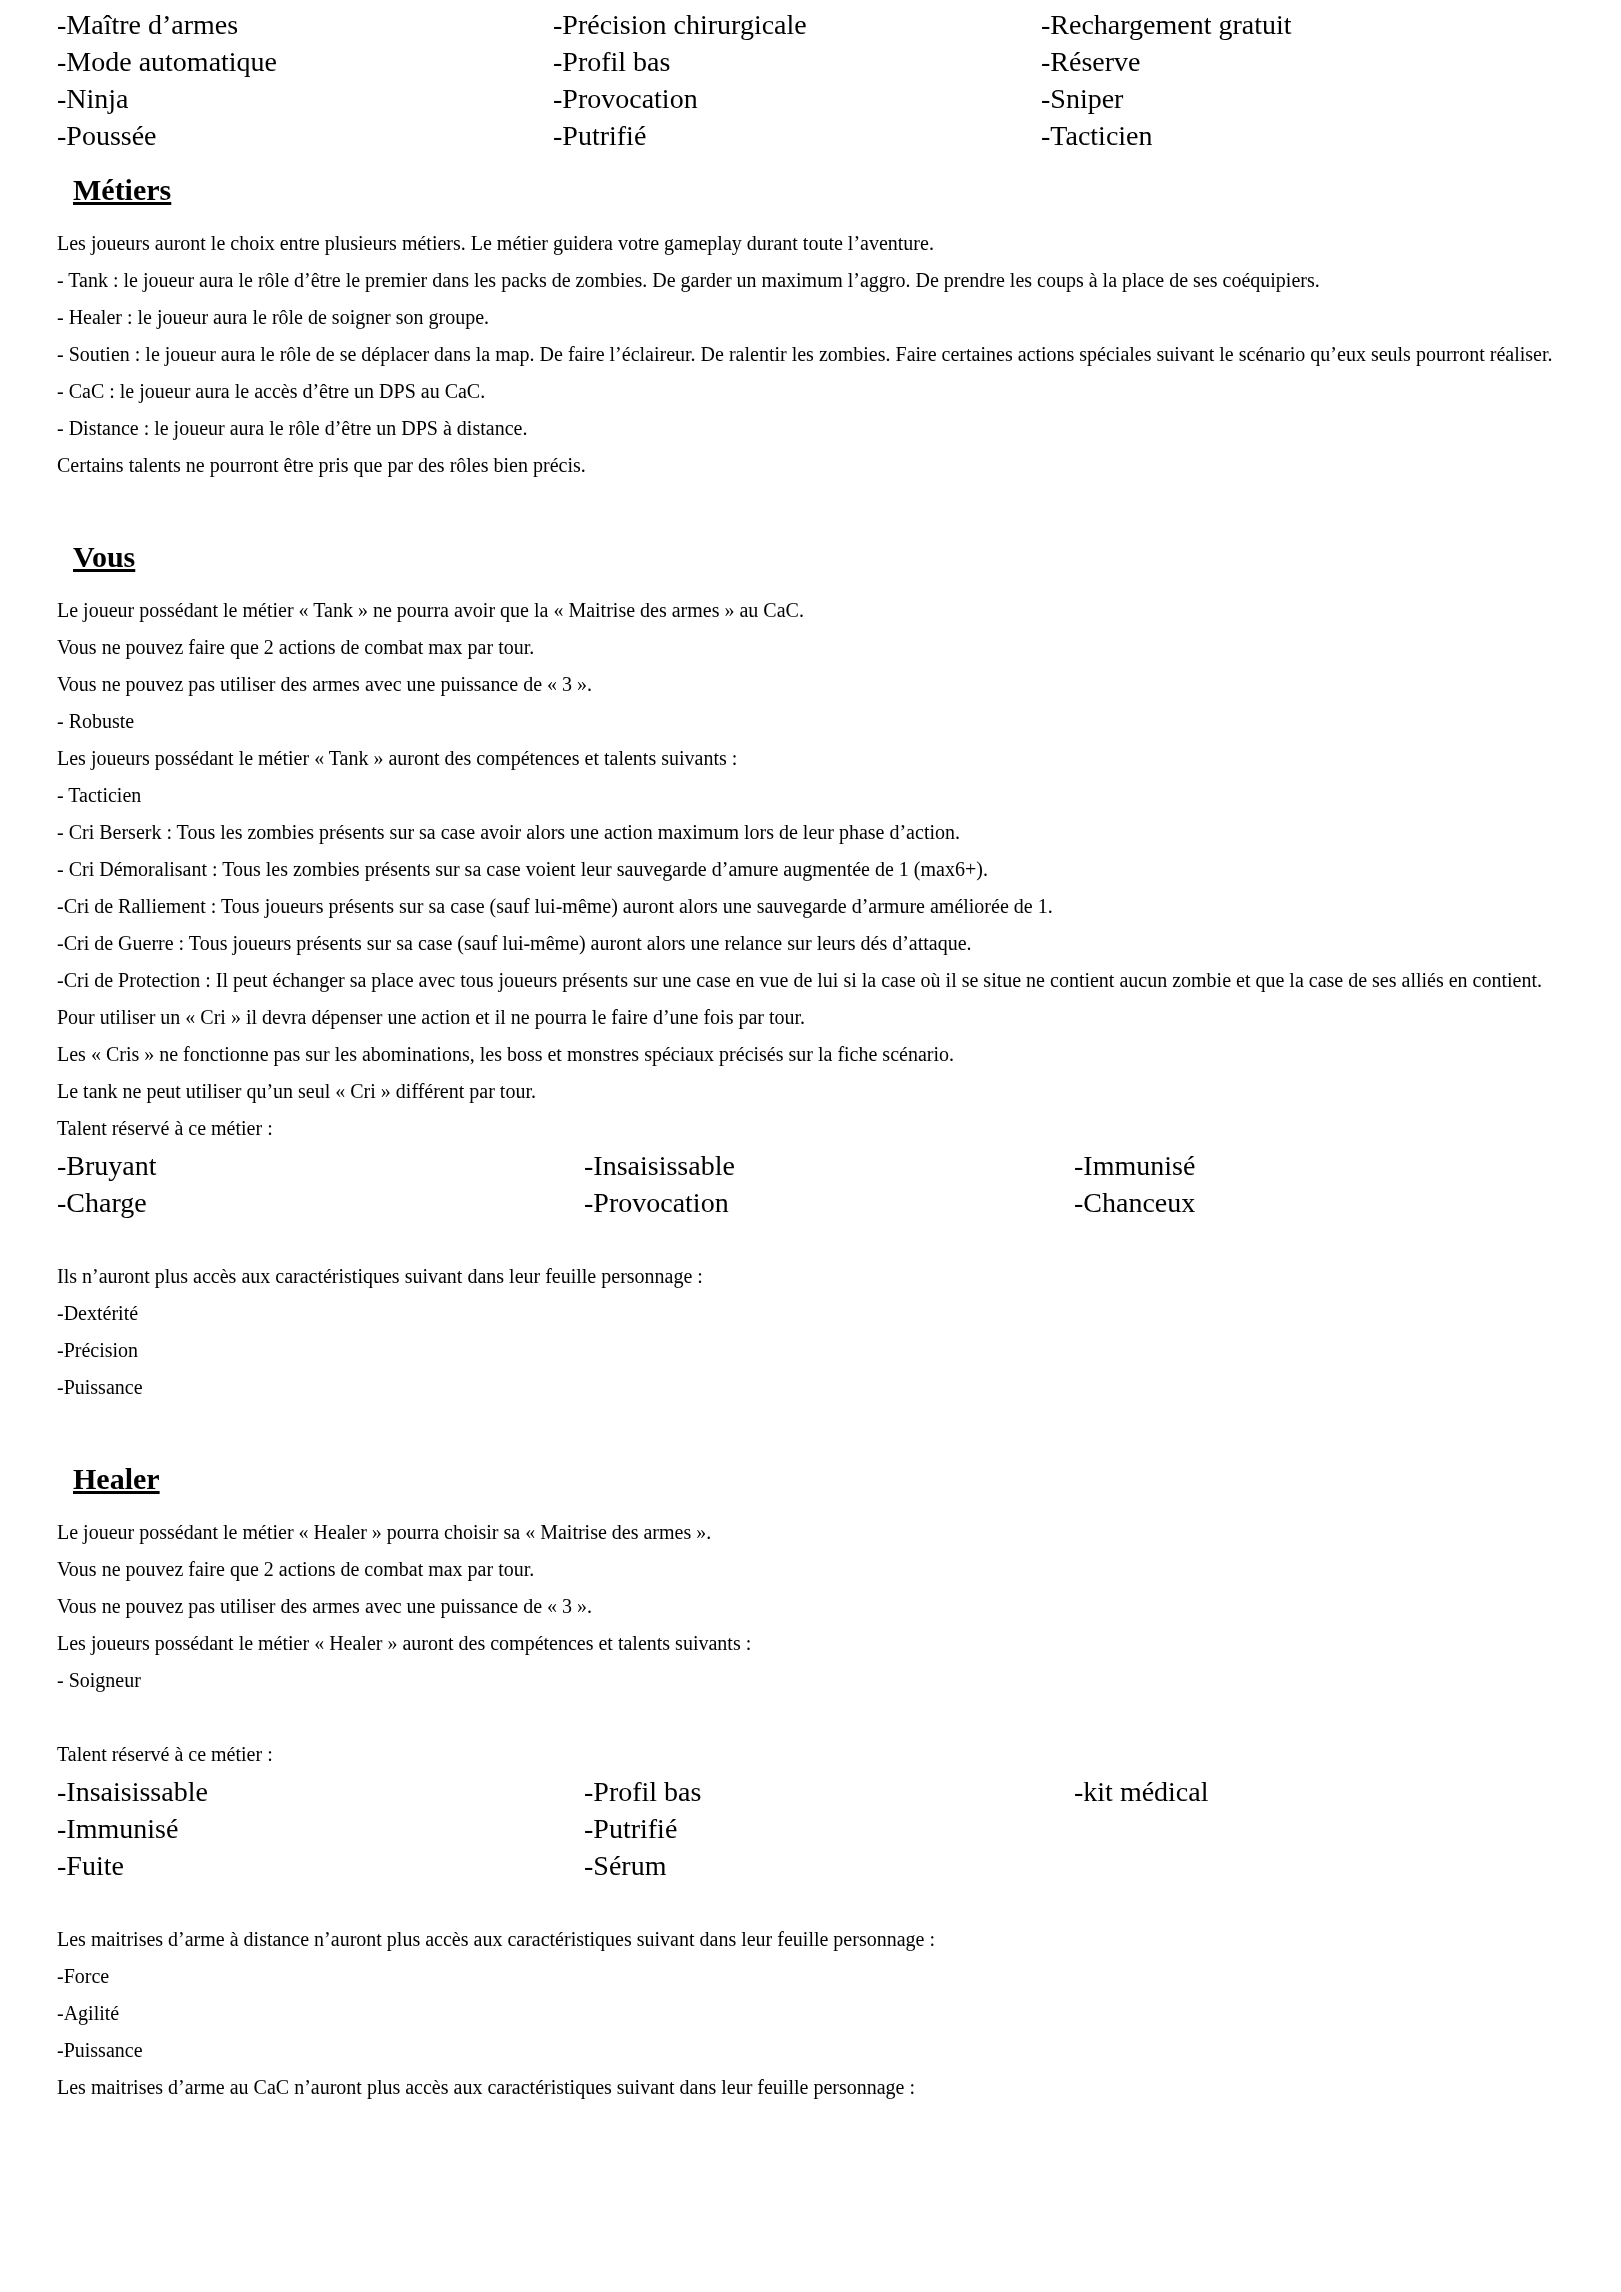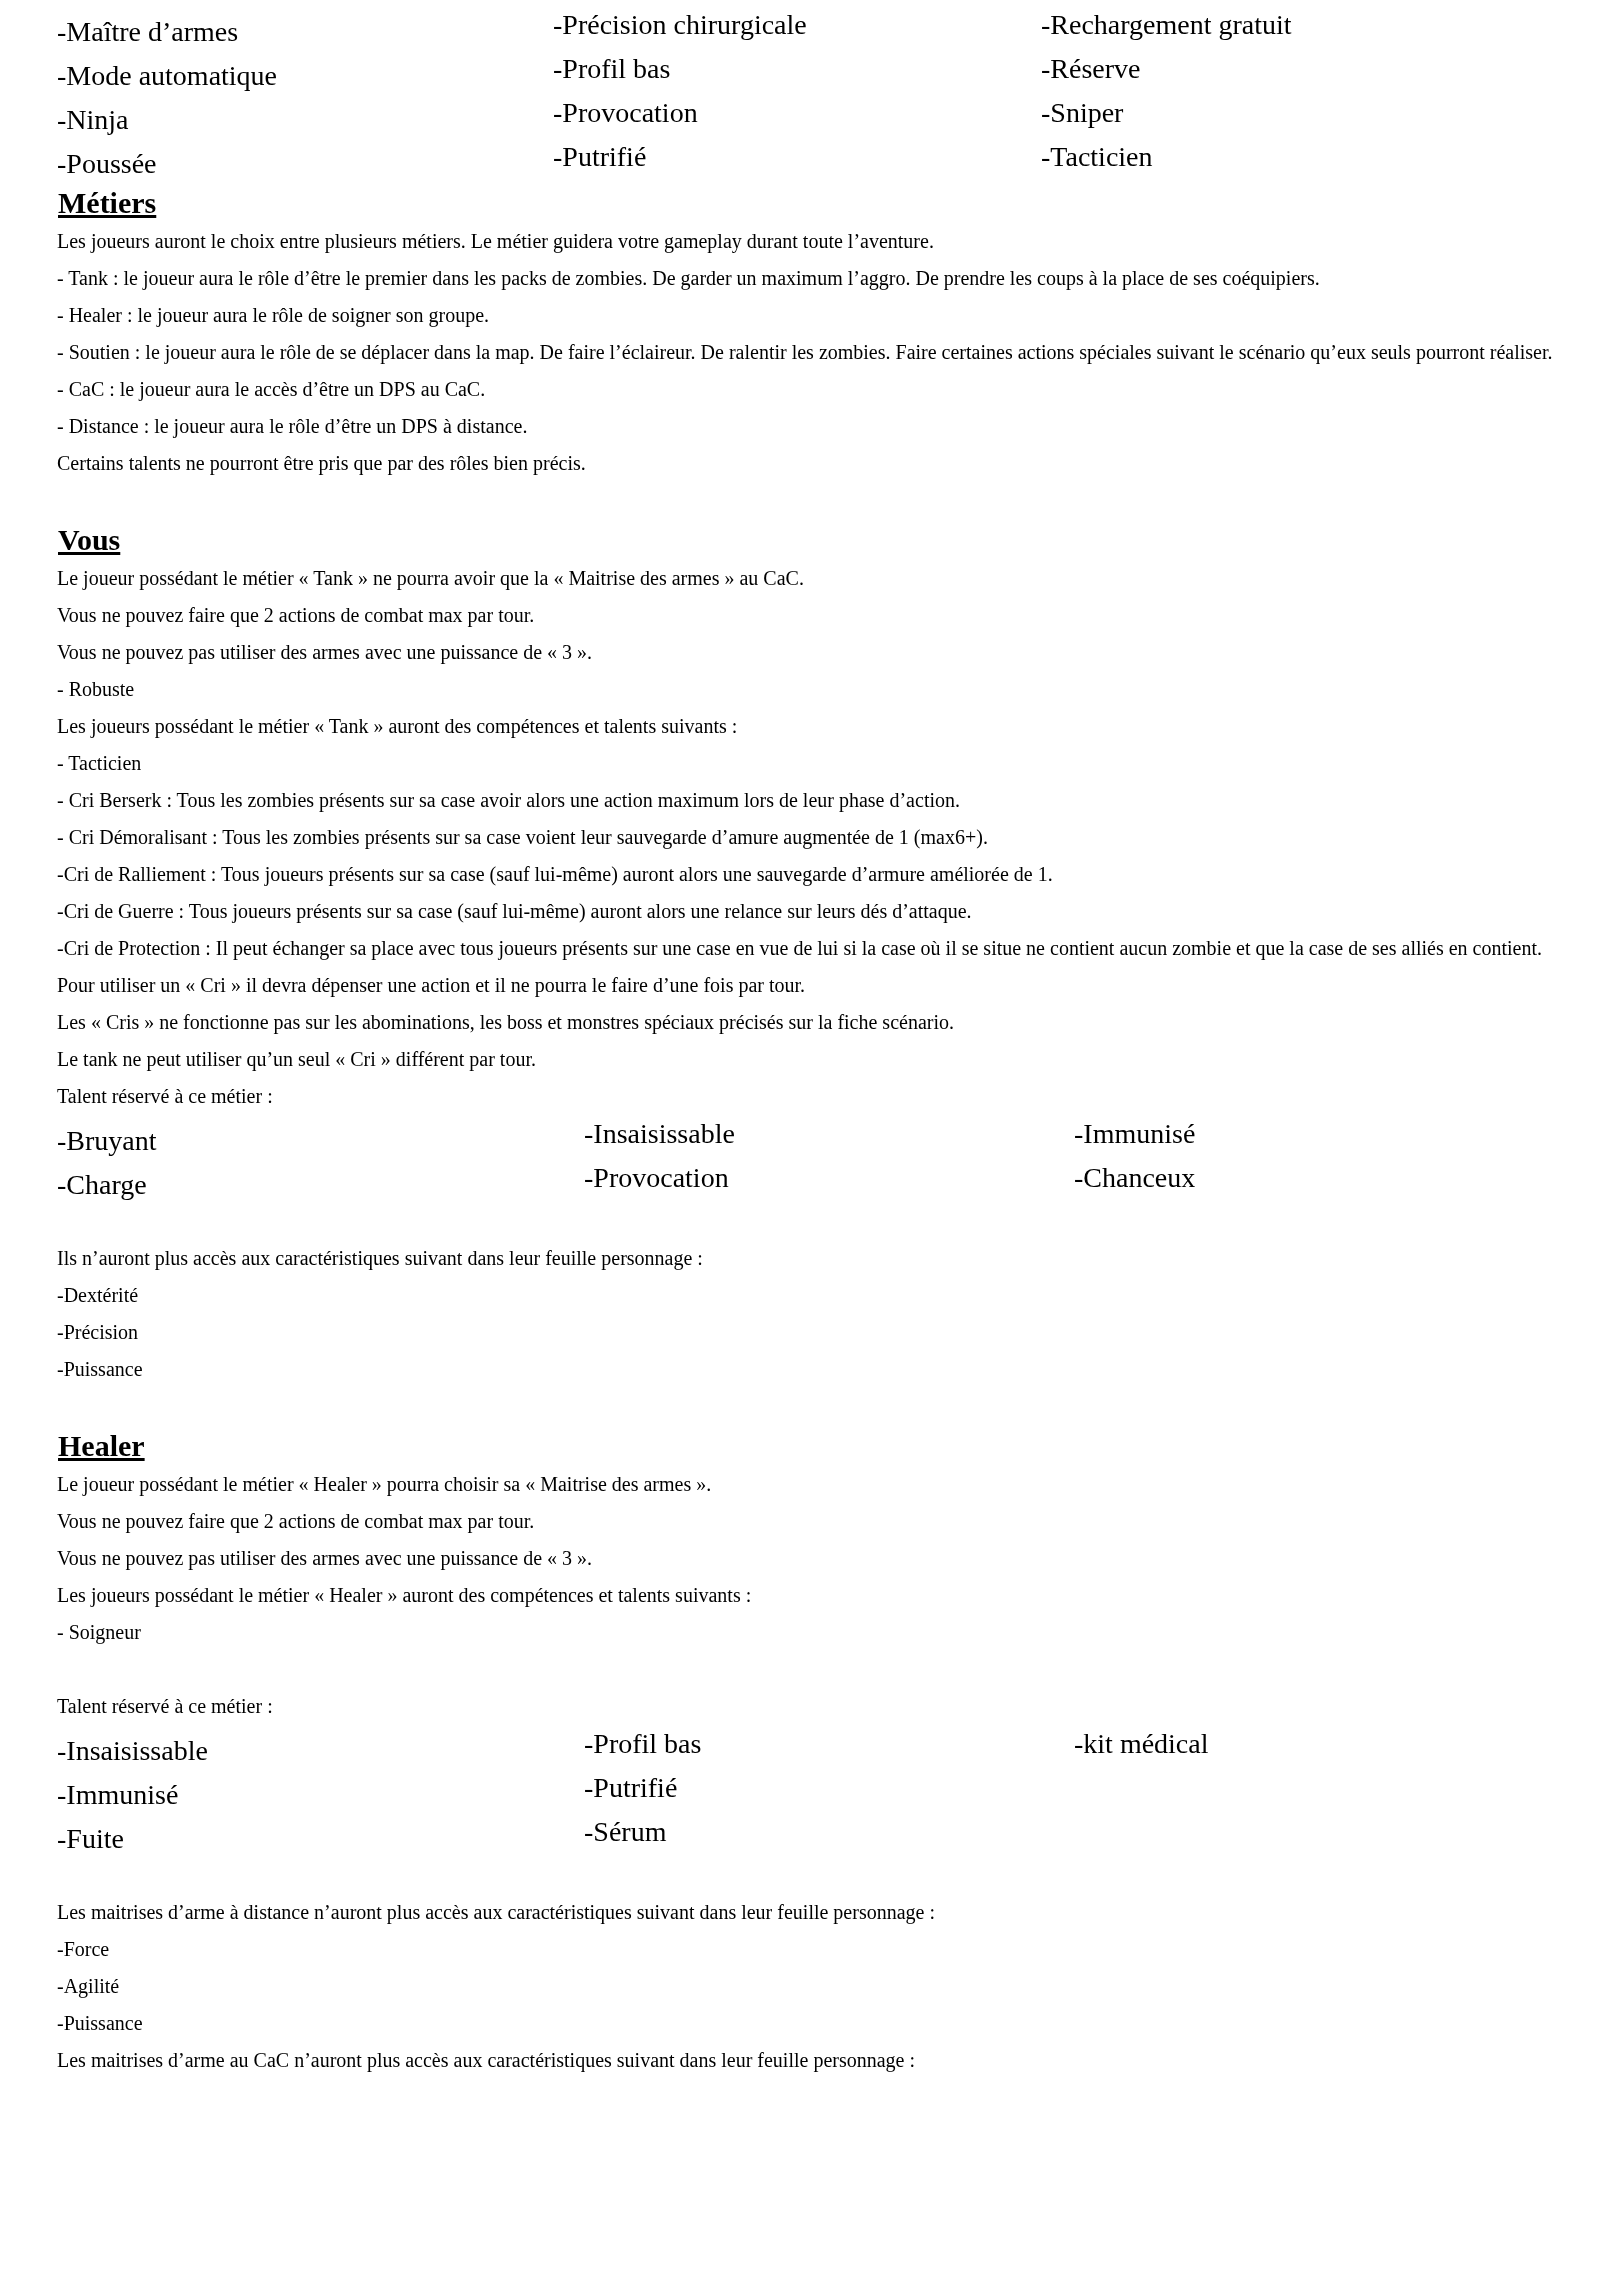--- a/index.html
+++ b/index.html
@@ -21,35 +21,35 @@
   }
   .para {
     font-size: 20px;
     line-height: 37px;
   }
   h2.heading {
     font-size: 30px;
     line-height: 39px;
     font-weight: bold;
     text-decoration: underline;
-    margin: 1px;
+    margin: 16px;
     padding: 0;
   }
   .blank {
     height: 37px;
   }
   .cols3 {
     display: flex;
     width: 100%;
   }
   .cols3 > div {
     font-size: 28px;
     line-height: 37px;
   }
-  .c1 { width: 496px; flex: 0 0 496px; margin-top: 7px; }
+  .c1 { width: 496px; flex: 0 0 496px; }
   .c2 { width: 488px; flex: 0 0 488px; font-family: Liberation Serif, serif; }
   .c3 { flex: 1 1 auto; }
   .cols3.talent .c1 { width: 527px; flex: 0 0 527px; }
   .cols3.talent .c2 { width: 490px; flex: 0 0 490px; }
   .heading-block {
     margin-top: 5.9px;
   }
 </style>
 </head>
 <body>

